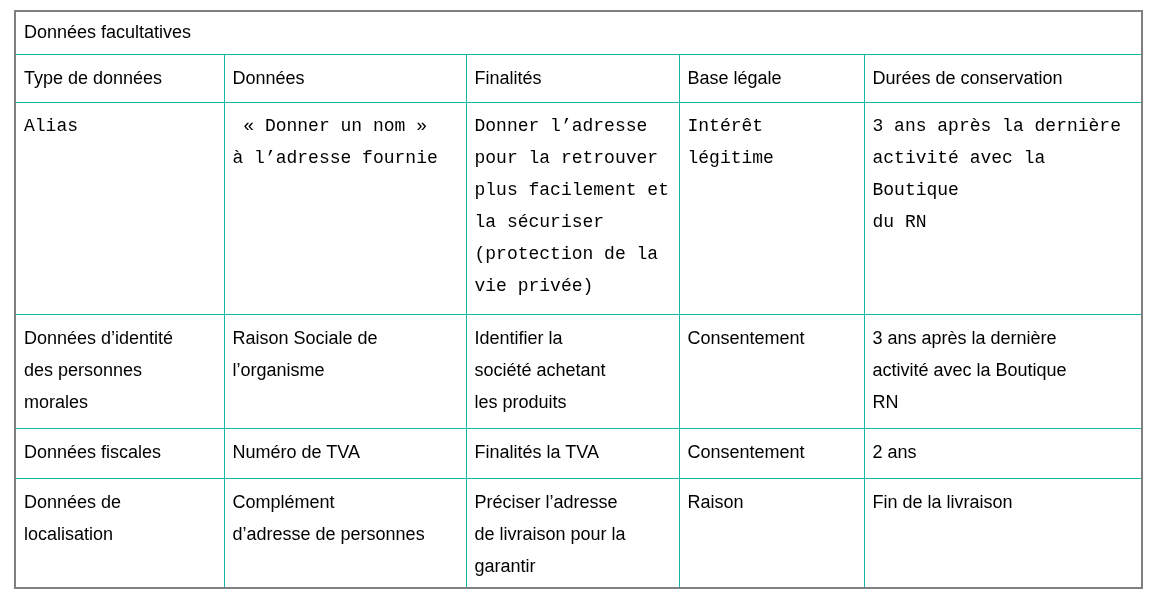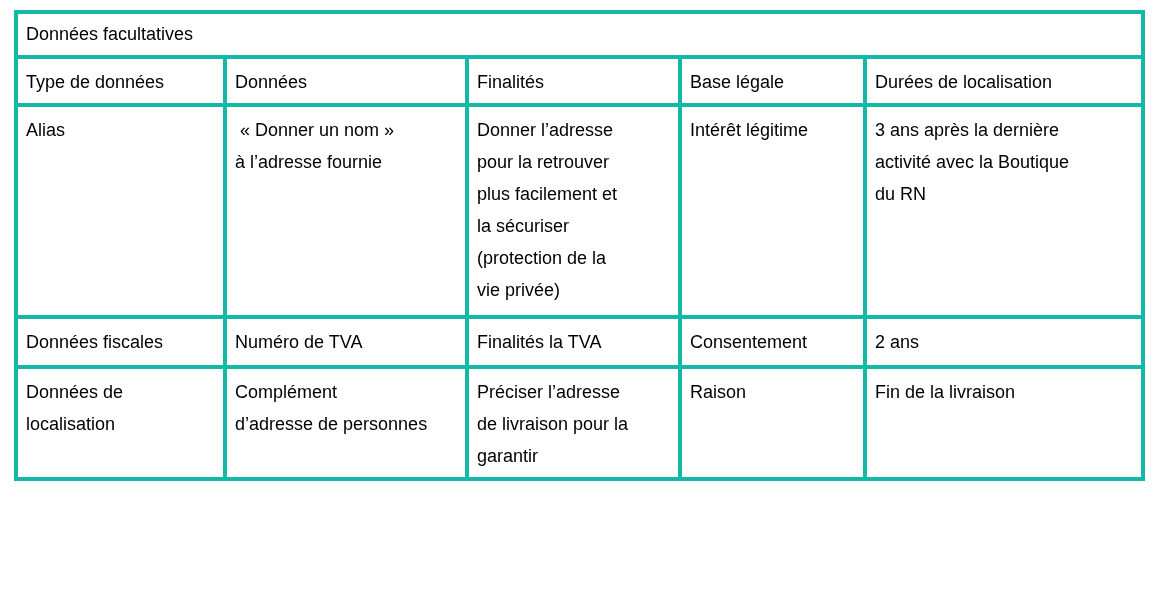--- a/index.html
+++ b/index.html
@@ -17,31 +17,31 @@
     border-collapse: collapse;
     table-layout: fixed;
     width: 1127px;
     font-family: "Liberation Sans", "DejaVu Sans", sans-serif;
     font-size: 18px;
     line-height: 32px;
     color: #000000;
     border: 2px solid #808080;
   }
   .doc-table td, .doc-table th {
-    border: 4px solid #14b8a6;
+    border: 1px solid #14b8a6;
     vertical-align: top;
     text-align: left;
     font-weight: normal;
     padding: 7px 8px 5px 8px;
     white-space: pre-wrap;
     overflow: hidden;
   }
   .doc-table tr.title-row    { height: 43px; }
   .doc-table tr.header-row   { height: 48px; margin-left: 24px; }
-  .doc-table tr.row-0        { height: 212px; }
+  .doc-table tr.row-0        { height: 212px; font-family: Liberation Mono, monospace; }
   .doc-table tr.row-1        { height: 114px; }
   .doc-table tr.row-2        { height: 50px; }
   .doc-table tr.row-3        { height: 83px; }
   .doc-table tr.title-row td { padding-top: 4px; }
 </style>
 </head>
 <body>
 
 <table class="doc-table">
   <colgroup>
@@ -53,36 +53,50 @@
   </colgroup>
   <tbody>
     <tr class="title-row">
       <td colspan="5">Données facultatives</td>
     </tr>
     <tr class="header-row">
       <th>Type de données</th>
       <th>Données</th>
       <th>Finalités</th>
       <th>Base légale</th>
-      <th>Durées de localisation</th>
+      <th>Durées de conservation</th>
     </tr>
     <tr class="row-0">
       <td>Alias</td>
       <td>&nbsp;« Donner un nom »
 à l’adresse fournie</td>
       <td>Donner l’adresse
 pour la retrouver
 plus facilement et
 la sécuriser
 (protection de la
 vie privée)</td>
       <td>Intérêt légitime</td>
       <td>3 ans après la dernière
 activité avec la Boutique
 du RN</td>
+    </tr>
+    <tr class="row-1">
+      <td>Données d’identité
+des personnes
+morales</td>
+      <td>Raison Sociale de
+l’organisme</td>
+      <td>Identifier la
+société achetant
+les produits</td>
+      <td>Consentement</td>
+      <td>3 ans après la dernière
+activité avec la Boutique
+RN</td>
     </tr>
     <tr class="row-2">
       <td>Données fiscales</td>
       <td>Numéro de TVA</td>
       <td>Finalités la TVA</td>
       <td>Consentement</td>
       <td>2 ans</td>
     </tr>
     <tr class="row-3">
       <td>Données de

